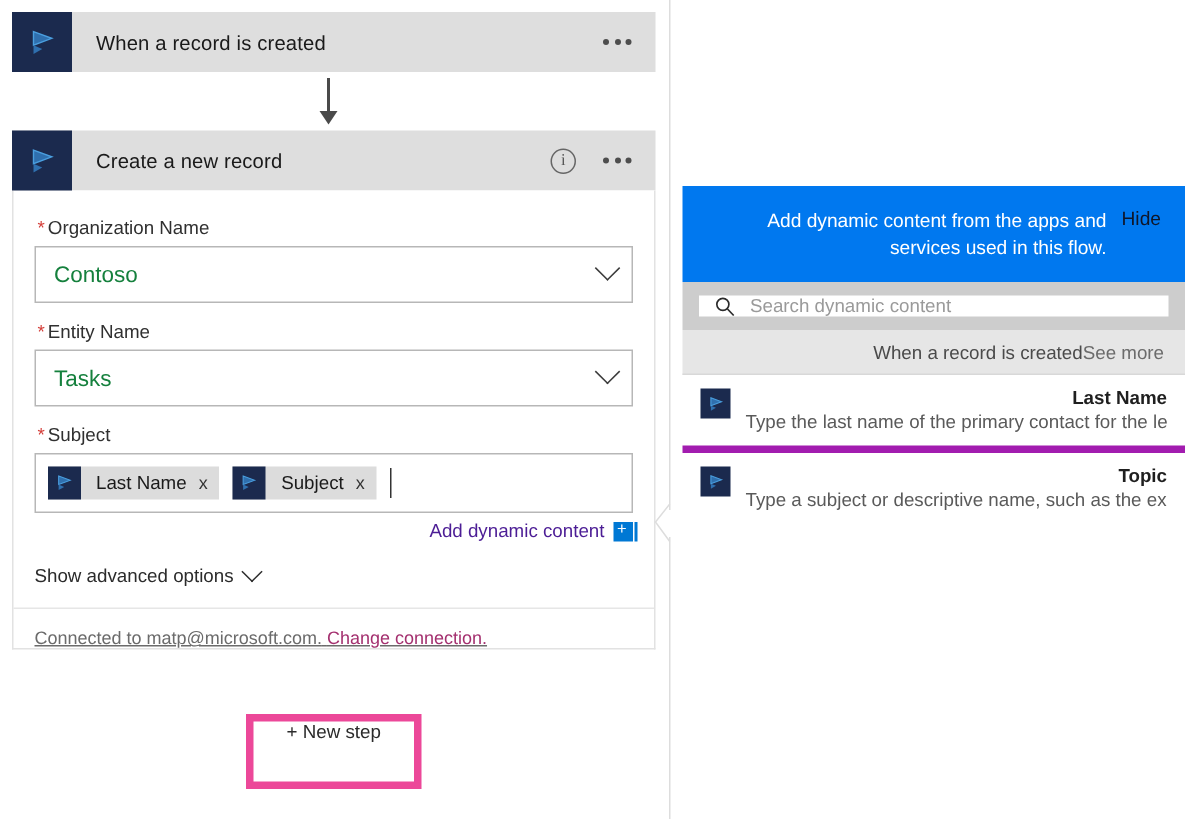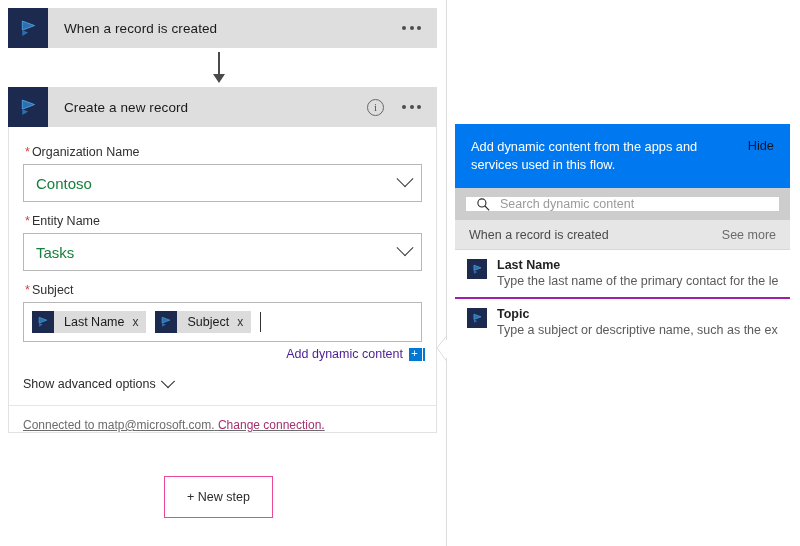--- a/index.html
+++ b/index.html
@@ -237,24 +237,23 @@
     text-decoration: underline;
   }
   .conn-note a {
     color: #a4306f;
     text-decoration: none;
   }
 
   
   .new-step {
     position: absolute;
-    border: 1px solid #ec4899;
+    border: 5px solid #ec4899;
     background: #fff;
     display: flex;
-    align-items: center;
     justify-content: center;
     font-size: 12.5px;
     color: #2b2b2b;
     cursor: pointer;
   }
 
   
   .vline {
     position: absolute;
     width: 1px;
@@ -333,21 +332,21 @@
     padding: 0 0 0 0;
   }
   .dc-item {
     display: flex;
     align-items: flex-start;
     padding: 7px 12px 7px 12px;
     box-sizing: border-box;
     cursor: pointer;
   }
   .dc-item + .dc-item {
-    border-top: 2px solid #a21caf;
+    border-top: 5px solid #a21caf;
   }
   .dc-icon {
     flex: 0 0 20px;
     width: 20px; height: 20px;
     background: #1b2a4e;
     display: flex;
     align-items: center;
     justify-content: center;
     margin-right: 10px;
     margin-top: 2px;
@@ -484,21 +483,21 @@
   <div class="new-step" style="left:164px; top:476px; width:107px; height:40px;">
     <span>+ New step</span>
   </div>
 
   <div class="vline" style="left:446px; top:0px; height:340px;"></div>
   <div class="vline" style="left:446px; top:358px; height:188px;"></div>
   <svg style="position:absolute; left:436px; top:336px;" width="14" height="26">
     <path d="M10.5 0 L1 12 L10.5 25" fill="none" stroke="#dddddd" stroke-width="1"></path>
   </svg>
 
-  <div class="panel" style="left:455px; top:124px; width:335px;">
+  <div class="panel" style="left:455px; top:124px; width:335px;text-align:right;">
 
     <div class="panel-header">
       <div class="panel-header-text">Add dynamic content from the apps and services used in this flow.</div>
       <div class="panel-hide">Hide</div>
     </div>
 
     <div class="panel-searchwrap">
       <div class="search-box">
         <span class="search-icon">
           <svg width="15" height="15" viewBox="0 0 16 16" aria-hidden="true">

